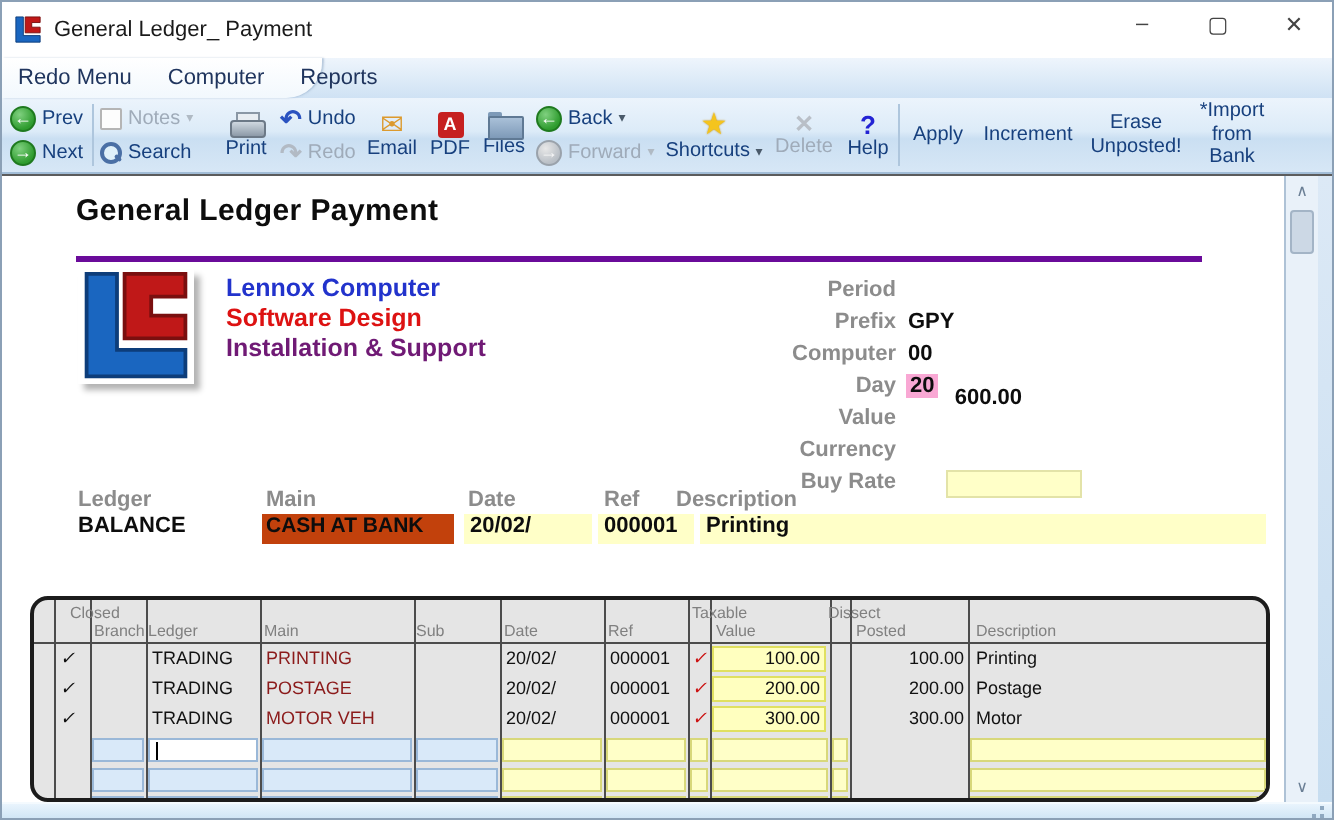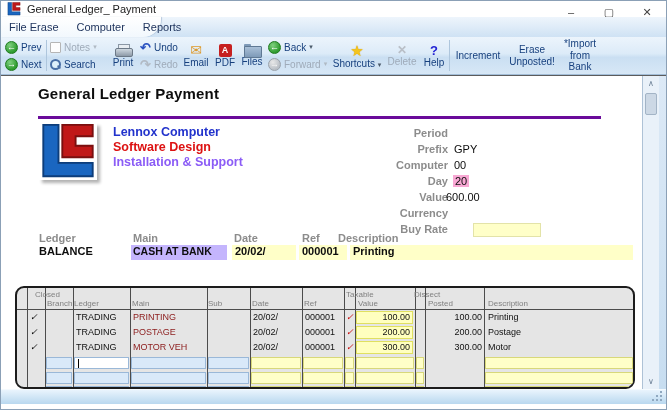--- a/index.html
+++ b/index.html
@@ -3,21 +3,21 @@
 <meta charset="utf-8">
 <style>
   * { margin:0; padding:0; box-sizing:border-box; }
   html,body { background:#e8e8e8; }
   body { font-family:"Liberation Sans", sans-serif; }
 
   .window { position:relative; width:667px; height:410px; background:#fff;
             border:1px solid #8ba0b6; overflow:hidden; }
 
   
-  .titlebar { position:relative; height:16px; background:#ffffff; display:flex; align-items:center; }
+  .titlebar { position:relative; height:28px; background:#ffffff; display:flex; align-items:center; }
   .titlebar .appicon { width:14px; height:14px; margin:0 6px 0 6px; }
   .titlebar .title { font-size:11px; color:#1a1a1a; }
   .win-controls { position:absolute; right:0; top:0; height:22px; display:flex; }
   .win-btn { width:38px; height:22px; display:flex; align-items:center; justify-content:center;
              font-size:11px; color:#444; }
 
   
   .menubar { position:relative; height:20px;
              background:linear-gradient(#eef5fc,#cfe2f4); }
   .menu-tab { position:absolute; left:0; top:0; width:160px; height:20px;
@@ -89,27 +89,27 @@
           box-shadow:-4px 0 0 #8fa8c0, -8px 0 0 #8fa8c0, 0 -4px 0 #8fa8c0, -4px -4px 0 #8fa8c0, 0 -8px 0 #8fa8c0; }
 
   
   .page-title { position:absolute; left:37px; top:9px; font-size:15px; font-weight:bold; color:#0d0d0d; letter-spacing:.2px; }
   .rule { position:absolute; left:37px; top:40px; width:563px; height:3px; }
 
   .logo { position:absolute; left:38px; top:47px; width:58px; height:57px; box-shadow:3px 3px 3px rgba(0,0,0,.3); background:#fff; }
   .co-line { position:absolute; left:112px; font-size:12.5px; font-weight:bold; white-space:nowrap; }
 
   .f-label { position:absolute; width:120px; text-align:right; font-size:11px; font-weight:bold; color:#8c8c8c; white-space:nowrap; }
-  .f-value { position:absolute; font-size:11px; font-weight:normal; color:#0d0d0d; white-space:nowrap; }
+  .f-value { position:absolute; font-size:11px; font-weight:bold; color:#0d0d0d; white-space:nowrap; }
   .hl-blue { background:#f9a8d4; padding:0 2px; }
   .f-box { position:absolute; border:1px solid #e3e3a8; }
 
   .l-head { position:absolute; top:156px; font-size:11px; font-weight:bold; color:#8c8c8c; }
   .l-val { position:absolute; top:169px; height:15px; font-size:11px; font-weight:bold; color:#0d0d0d; white-space:nowrap; }
-  .box-blue { background:#c4b5fd; }
+  .box-blue { background:#c2410c; }
   .box-yellow { background:#ffffc8; }
 
   
   .grid { position:absolute; left:14px; top:210px; width:620px; height:103px; background:#e5e5e5;
           border:2px solid #1c1c1c; border-radius:9px; overflow:hidden; }
   .vline { position:absolute; top:0; bottom:0; width:1px; background:#4c4c4c; }
   .g-hline { position:absolute; left:0; right:0; top:21px; height:1px; background:#4c4c4c; }
   .g-h { position:absolute; font-size:8px; color:#808080; white-space:nowrap; }
   .g-row { position:absolute; left:0; width:100%; height:14px; font-size:9px; color:#111; }
   .g-row span { position:absolute; top:1px; white-space:nowrap; }
@@ -143,21 +143,21 @@
     <div class="win-controls">
       <span class="win-btn">–</span>
       <span class="win-btn">▢</span>
       <span class="win-btn">✕</span>
     </div>
   </div>
 
   <div class="menubar">
     <div class="menu-tab"></div>
     <div class="menu-items">
-      <span class="menu-item">File Erase</span>
+      <span class="menu-item">Redo Menu</span>
       <span class="menu-item">Computer</span>
       <span class="menu-item">Reports</span>
     </div>
   </div>
 
   <div class="toolbar">
 
     <div class="tb-col" style="width:42px">
       <div class="tb-row">
         <span class="circ">←</span>
@@ -237,20 +237,23 @@
       <span class="tb-label disabled">Delete</span>
     </div>
 
     <div class="tb-stack" style="width:28px">
       <span class="q-ic glyph">?</span>
       <span class="tb-label">Help</span>
     </div>
 
     <div class="tb-sep"></div>
 
+    <div class="tb-text-btn" style="width:36px">
+      <span>Apply</span>
+    </div>
     <div class="tb-text-btn" style="width:54px">
       <span>Increment</span>
     </div>
     <div class="tb-text-btn" style="width:54px">
       <span>Erase</span>
         <span>Unposted!</span>
     </div>
     <div class="tb-text-btn" style="width:42px">
       <span>*Import</span>
         <span>from</span>
@@ -263,34 +266,34 @@
 
       <div class="page-title">General Ledger Payment</div>
       <div class="rule" style="background:#6a0b9a"></div>
 
       <svg class="logo" viewBox="0 0 56 60">
         <path d="M2,2 L18,2 L18,42 L54,42 L54,56 L2,56 Z" fill="#1a66c0" stroke="#0d3d7a" stroke-width="2"></path>
         <path d="M22,2 L54,2 L54,14 L36,14 L36,24 L54,24 L54,36 L22,36 Z" fill="#c01818" stroke="#7a0f0f" stroke-width="2"></path>
       </svg>
       <div class="co-line" style="top:49px;color:#2233cc">Lennox Computer</div>
       <div class="co-line" style="top:64px;color:#dd1212">Software Design</div>
-      <div class="co-line" style="top:79px;color:#8b5cf6">Installation &amp; Support</div>
+      <div class="co-line" style="top:79px;color:#701a75">Installation &amp; Support</div>
 
       <div class="f-label" style="left:327px;top:51px">Period</div>
       <div class="f-label" style="left:327px;top:83px">Computer</div>
       <div class="f-label" style="left:327px;top:67px">Prefix</div>
       <div class="f-label" style="left:327px;top:99px">Day</div>
       <div class="f-label" style="left:327px;top:115px">Value</div>
       <div class="f-label" style="left:327px;top:131px">Currency</div>
       <div class="f-label" style="left:327px;top:147px">Buy Rate</div>
 
       <div class="f-value" style="left:453px;top:67px">GPY</div>
       <div class="f-value" style="left:453px;top:83px">00</div>
       <div class="f-value hl-blue" style="left:452px;top:99px">20</div>
-      <div class="f-value" style="left:445px;top:115px;width:65px;text-align:left">600.00</div>
+      <div class="f-value" style="left:445px;top:105px;width:65px;text-align:right">600.00</div>
       <div class="f-box box-yellow" style="left:472px;top:147px;width:68px;height:14px"></div>
 
       <div class="l-head" style="left:38px">Ledger</div>
       <div class="l-head" style="left:132px">Main</div>
       <div class="l-head" style="left:233px">Date</div>
       <div class="l-head" style="left:301px">Ref</div>
       <div class="l-head" style="left:337px">Description</div>
 
       <div class="l-val" style="left:38px">BALANCE</div>
       <div class="l-val box-blue" style="left:130px;width:96px;padding:0 2px;font-size:10.5px">CASH AT BANK</div>

